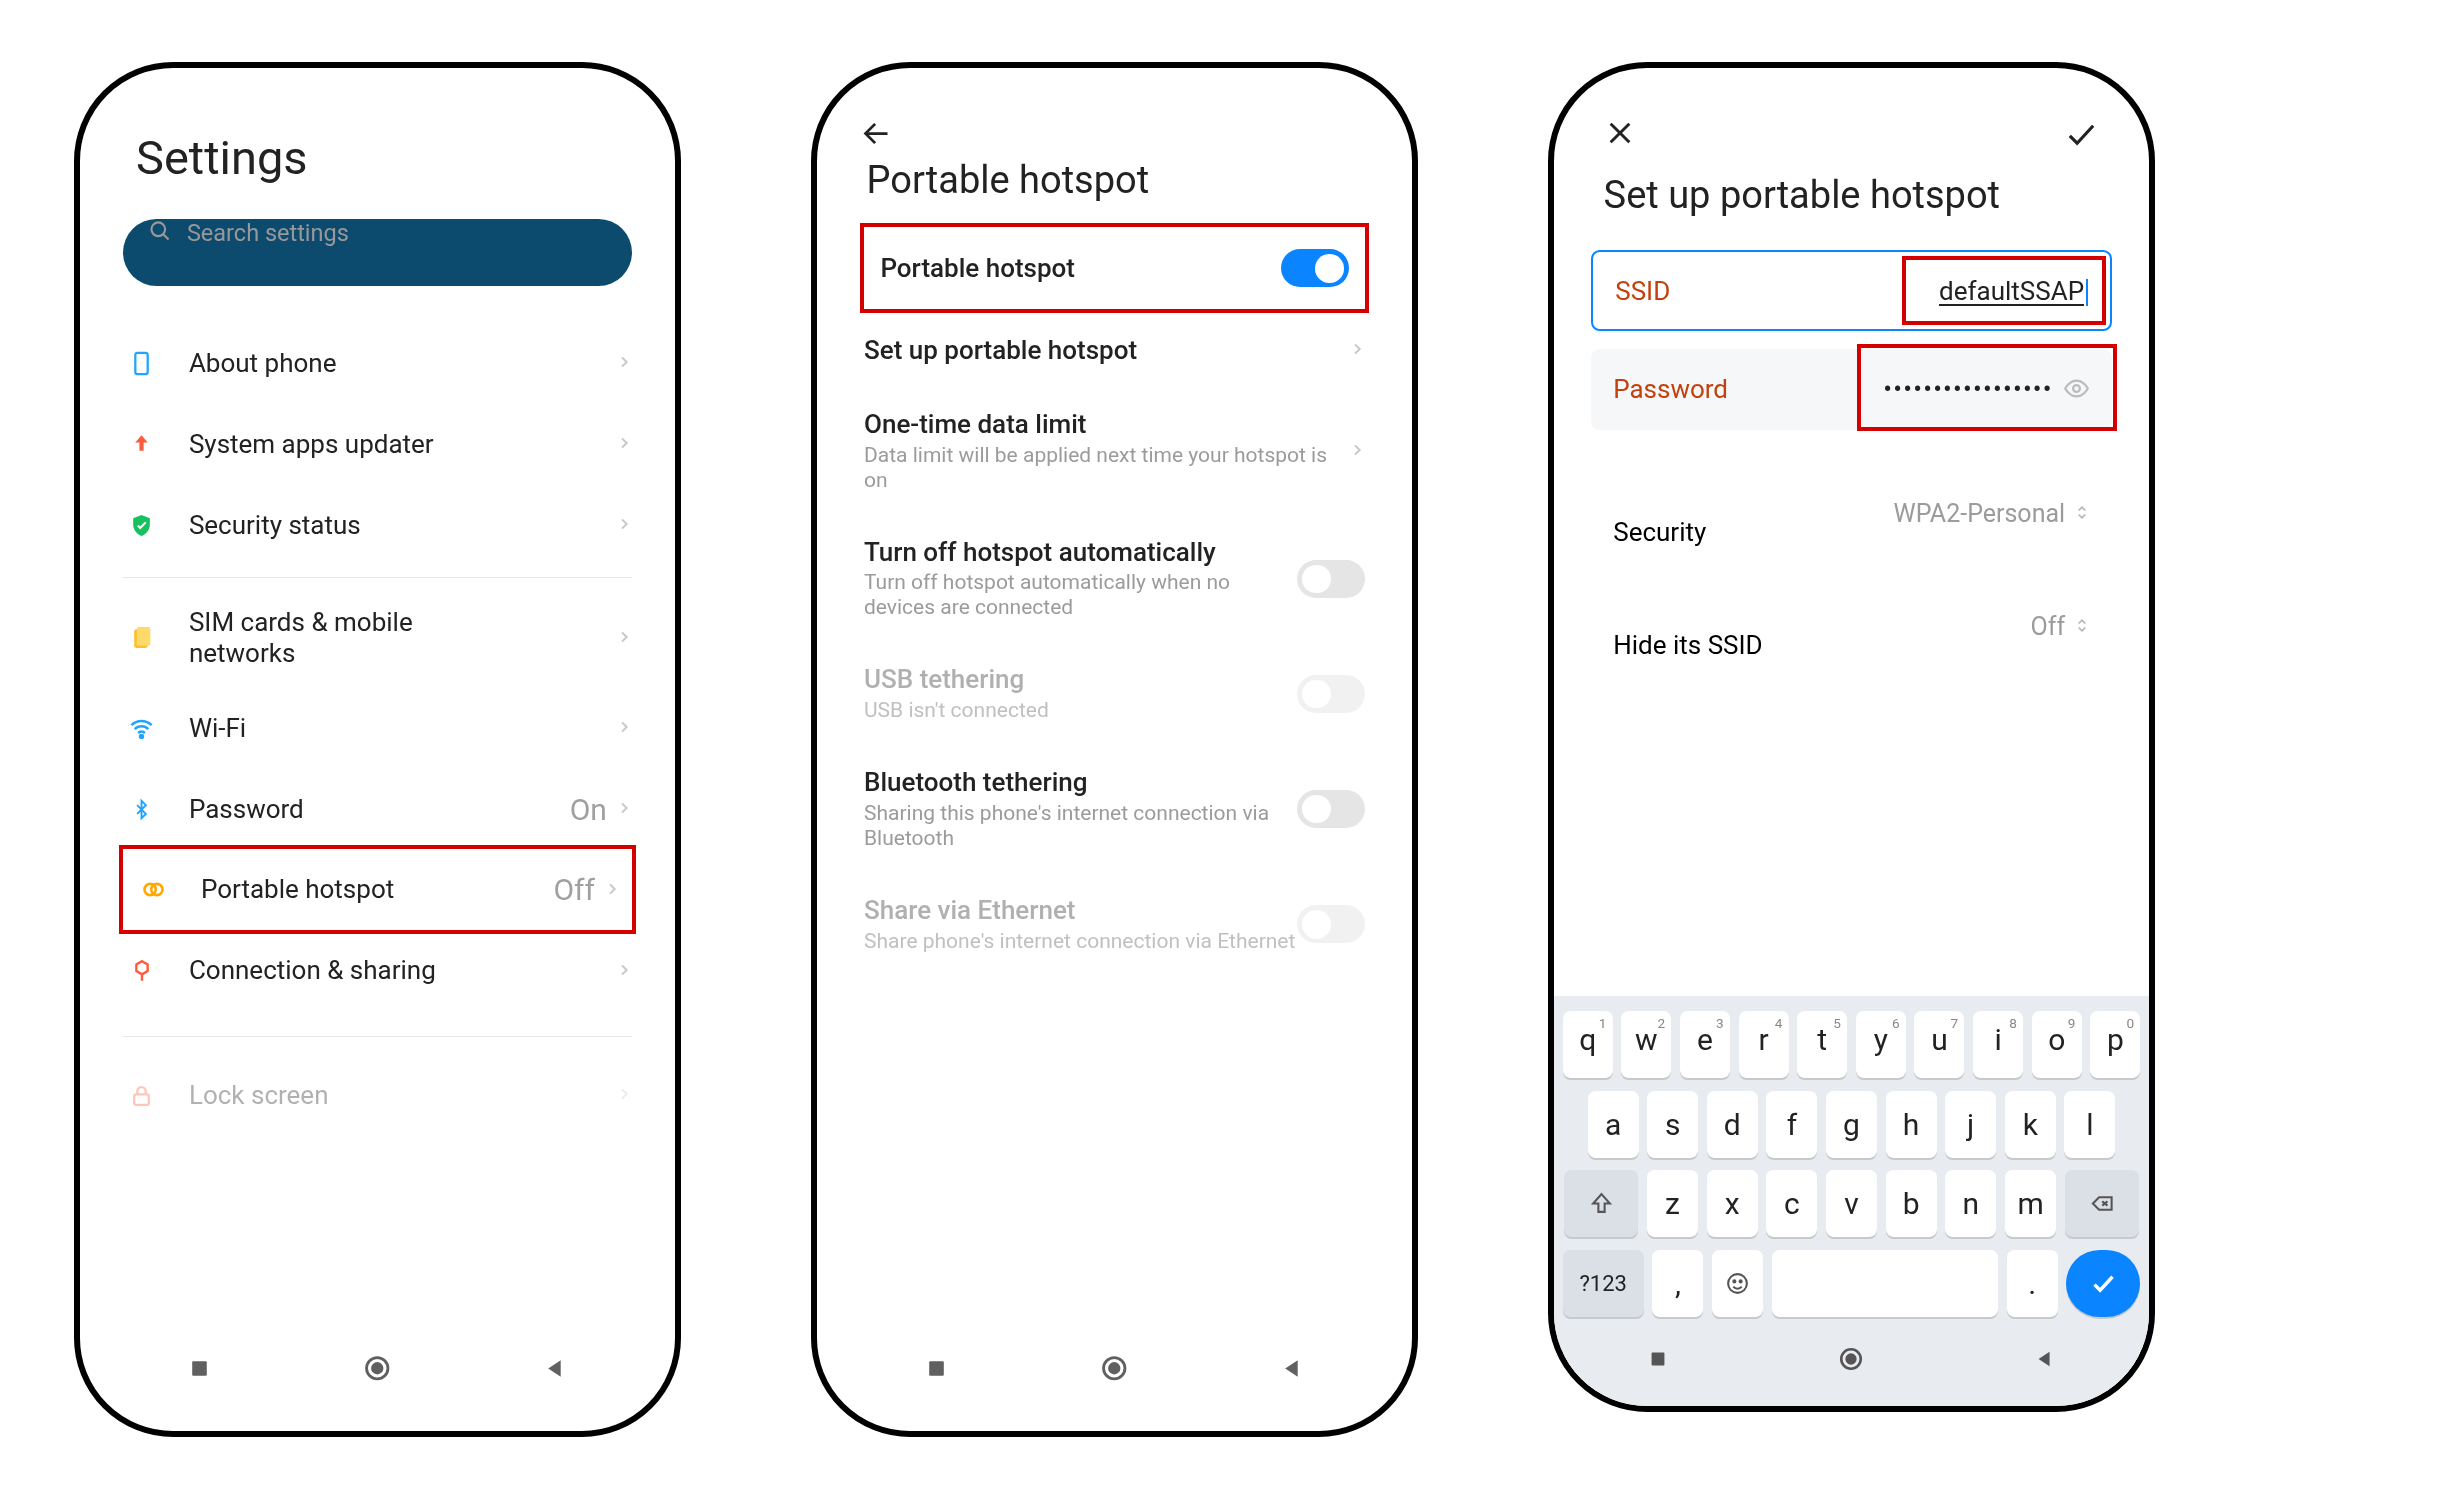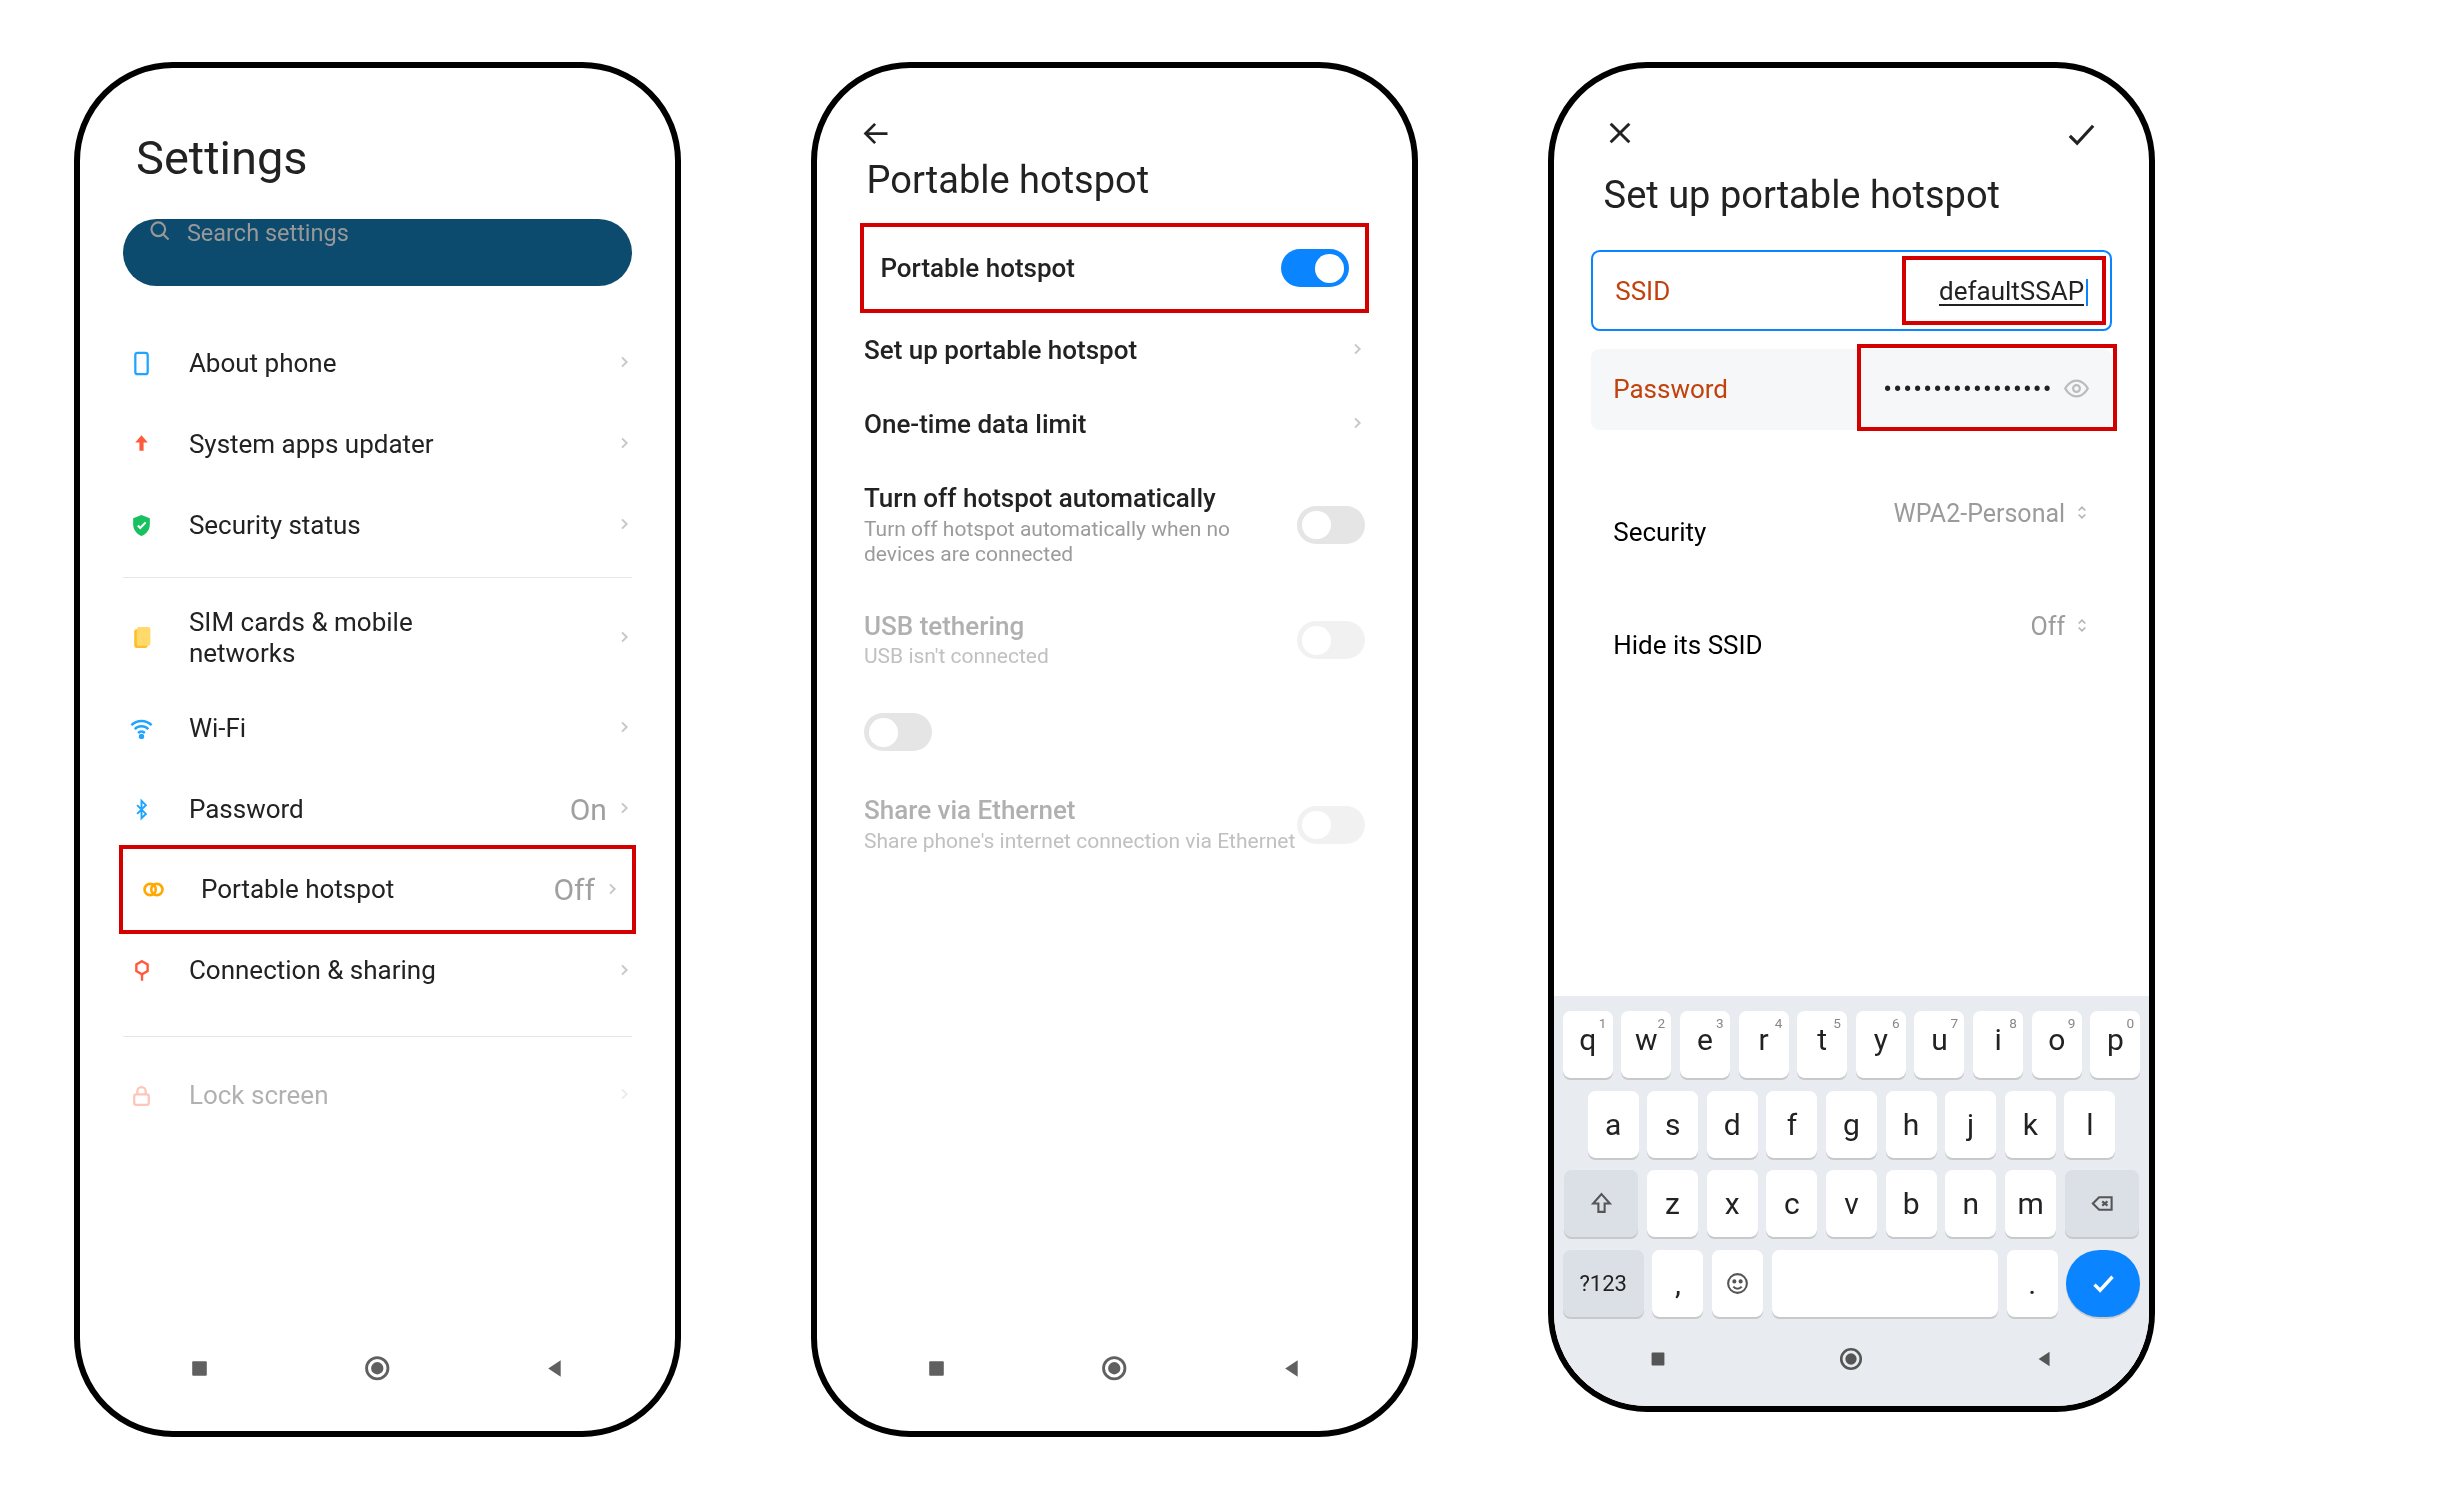--- a/index.html
+++ b/index.html
@@ -388,20 +388,21 @@
       </div>
     <span class="chev"><svg width="16" height="16" viewBox="0 0 24 24" fill="none" stroke="currentColor" stroke-width="3">
           <polyline points="9 5 16 12 9 19"></polyline>
         </svg></span>
   </div>
 
 
   <div class="row2">
     <div class="text">
       <span class="t1">One-time data limit</span>
+      <span class="t2">Data limit will be applied next time your hotspot is on</span>
     </div>
     <span class="chev"><svg width="16" height="16" viewBox="0 0 24 24" fill="none" stroke="currentColor" stroke-width="3">
           <polyline points="9 5 16 12 9 19"></polyline>
         </svg></span>
   </div>
 
   <div class="row2">
     <div class="text">
       <span class="t1">Turn off hotspot automatically</span>
       <span class="t2">Turn off hotspot automatically when no devices are connected</span>
@@ -411,20 +412,24 @@
 
   <div class="row2 disabled">
     <div class="text">
       <span class="t1">USB tethering</span>
       <span class="t2">USB isn't connected</span>
     </div>
     <div class="toggle off" style="opacity:.5"></div>
   </div>
 
   <div class="row2">
+    <div class="text">
+      <span class="t1">Bluetooth tethering</span>
+      <span class="t2">Sharing this phone's internet connection via Bluetooth</span>
+    </div>
     <div class="toggle off"></div>
   </div>
 
   <div class="row2 disabled">
     <div class="text">
       <span class="t1">Share via Ethernet</span>
       <span class="t2">Share phone's internet connection via Ethernet</span>
     </div>
     <div class="toggle off" style="opacity:.5"></div>
   </div>

